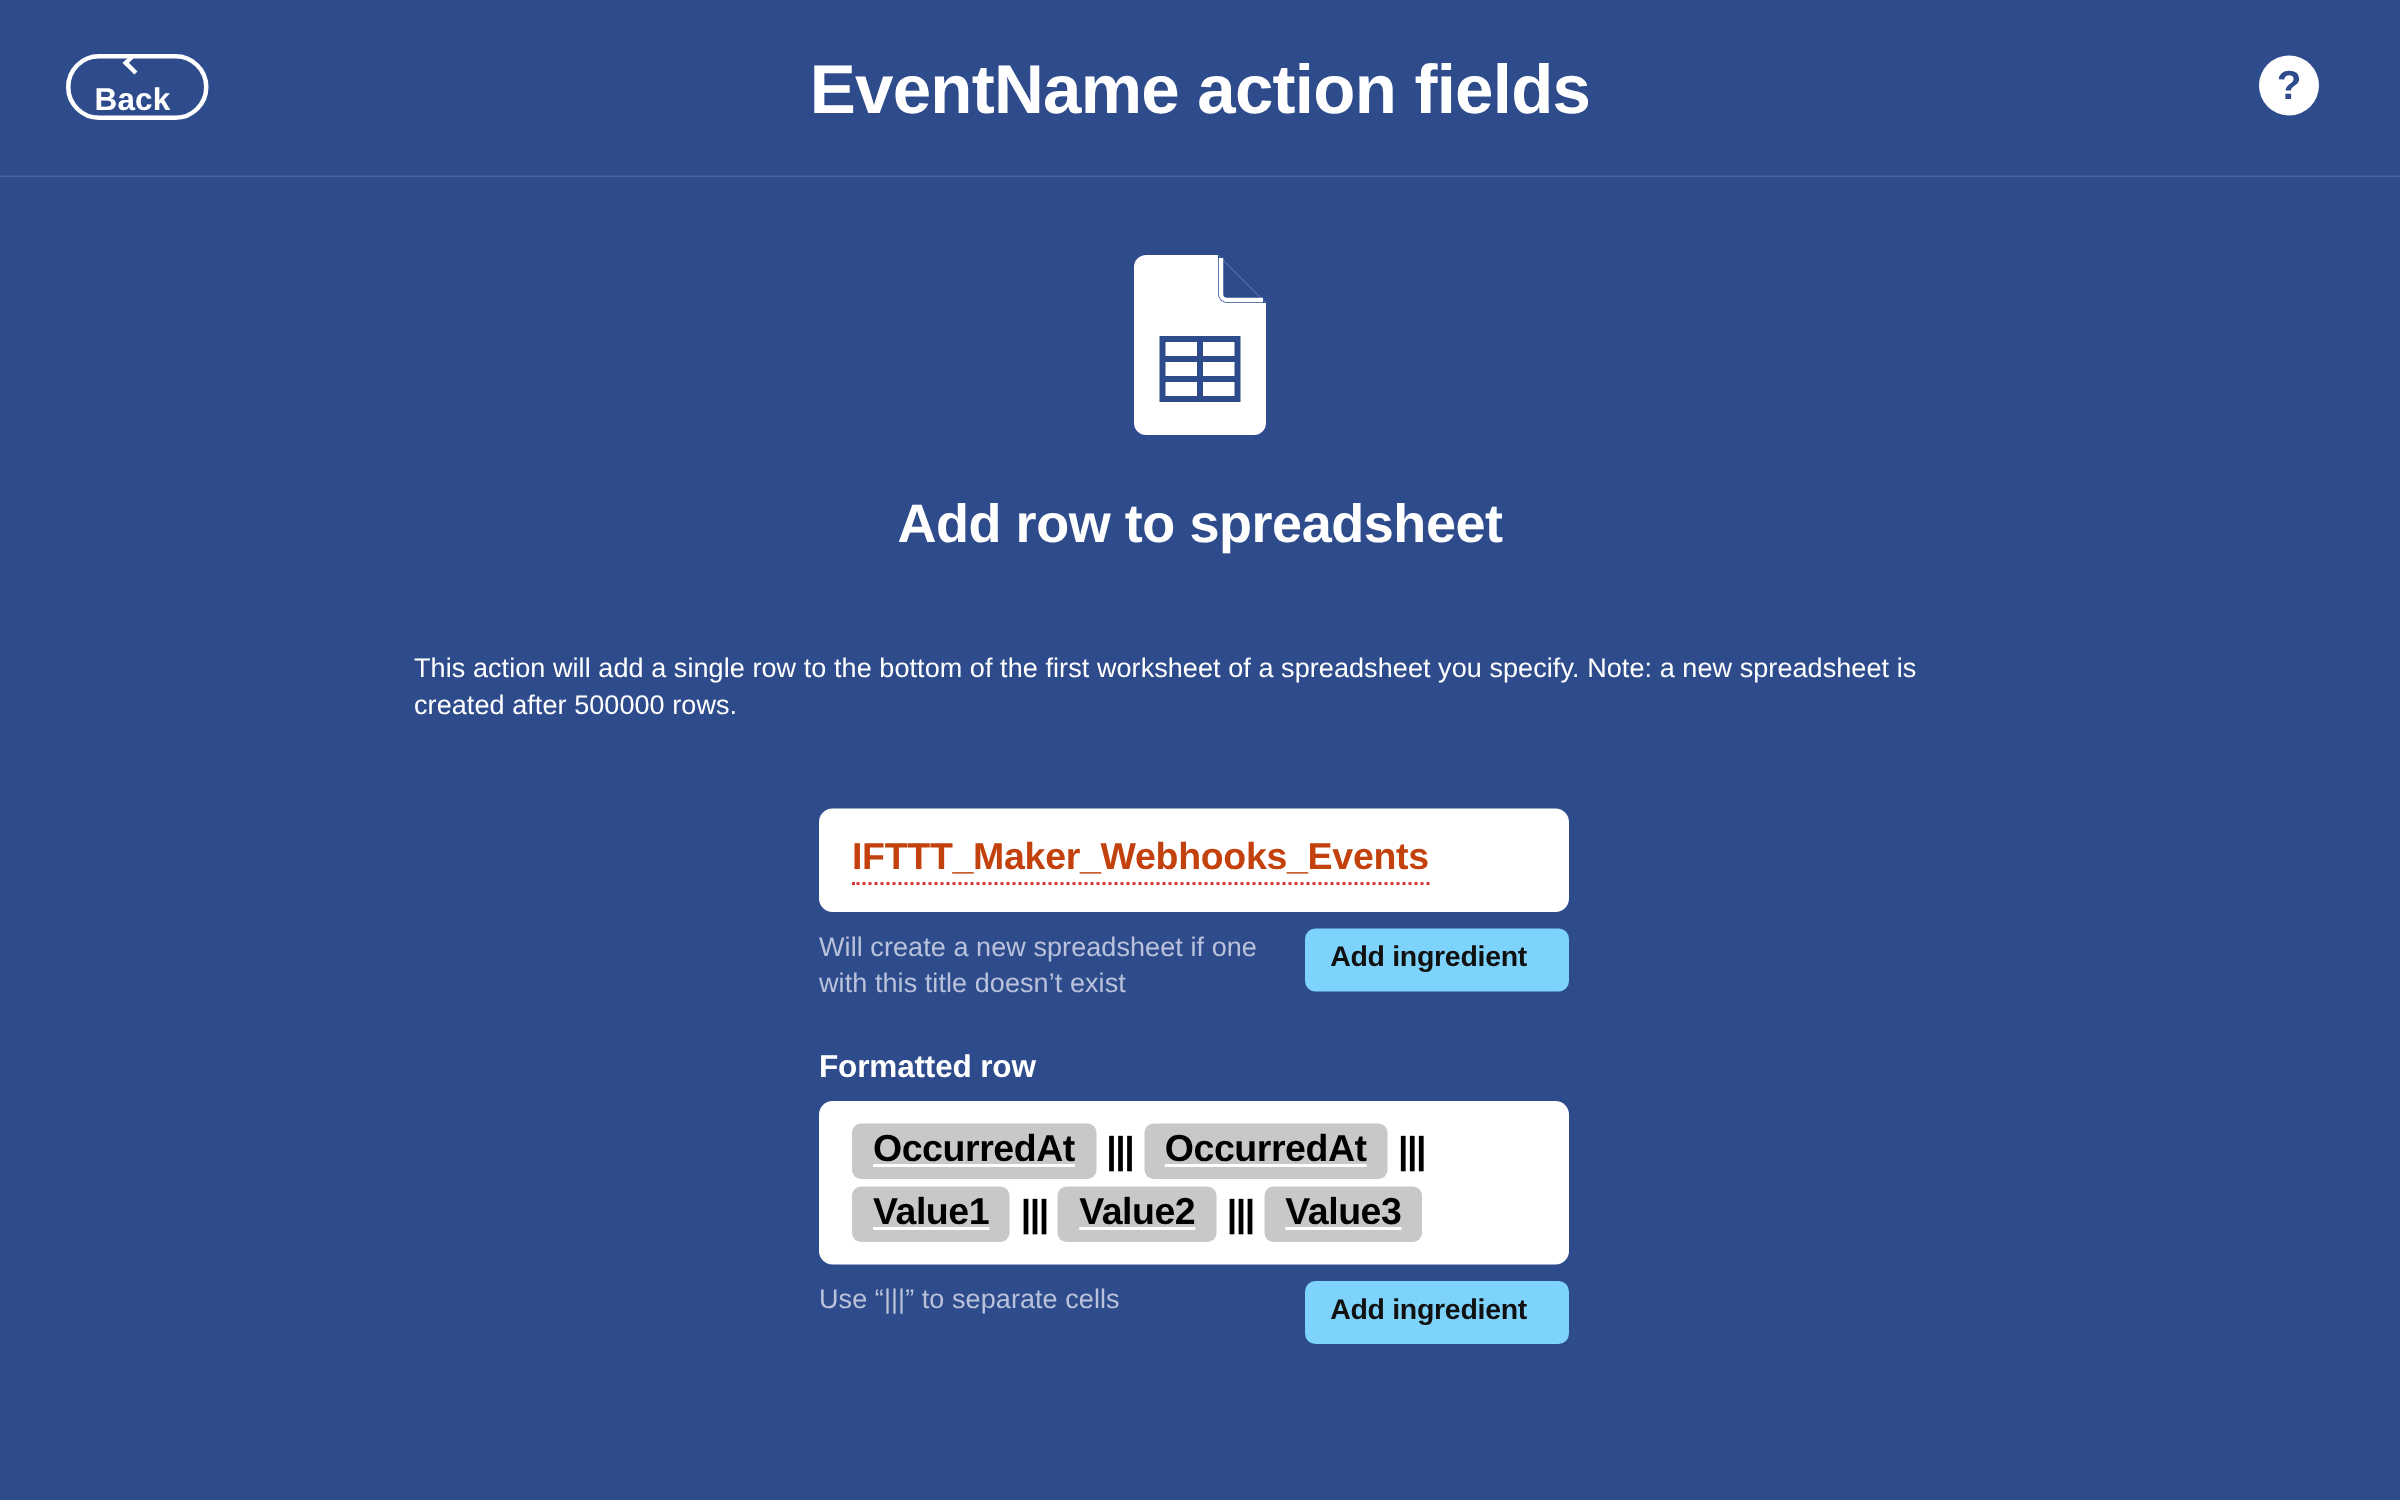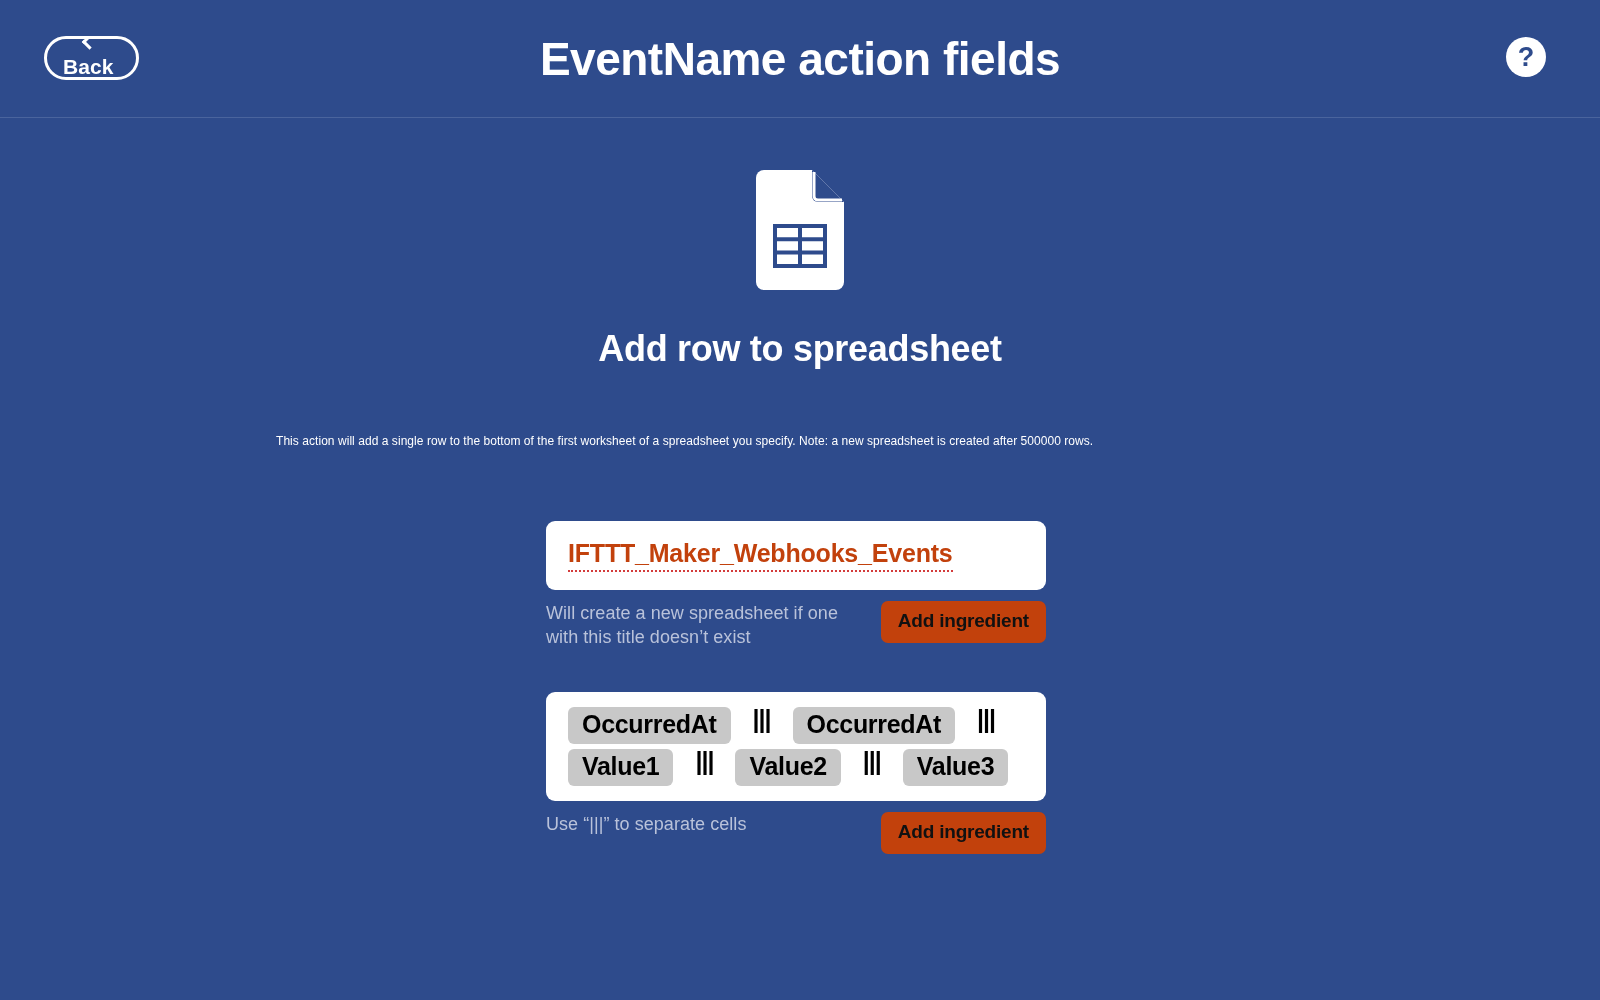--- a/index.html
+++ b/index.html
@@ -111,22 +111,22 @@
   .action-title {
     text-align: center;
     font-size: 36px;
     font-weight: 700;
     letter-spacing: -0.3px;
     margin-top: 38px;
   }
 
   .action-desc {
     width: 1048px;
-    margin: 63px auto 16px auto;
-    font-size: 12px;
+    margin: 63px auto 1px auto;
+    font-size: 18px;
     line-height: 1.37;
     color: #ffffff;
     letter-spacing: 0.05px;
   }
 
   
   .form {
     width: 500px;
     margin: 0 auto;
     margin-left: 546px;
@@ -165,23 +165,24 @@
     line-height: 1.15;
     border-bottom: 2.5px dotted #d33b3b;
     padding-bottom: 2px;
     display: inline-block;
   }
 
   
   .token-area {
     display: flex;
     flex-wrap: wrap;
-    align-items: flex-start;
-    gap: 5px 22px;
+    align-items: center;
+    gap: 5px 7px;
     line-height: 1;
+    text-decoration: underline;
   }
   .token {
     background: #c8c8c8;
     border-radius: 6px;
     padding: 5px 14px 7px 14px;
     font-size: 25px;
     font-weight: 700;
     color: #000000;
     letter-spacing: -0.3px;
     white-space: nowrap;
@@ -202,25 +203,25 @@
     width: 500px;
   }
   .field-hint {
     font-size: 18px;
     line-height: 1.35;
     color: #b9c2da;
     max-width: 315px;
     letter-spacing: 0.05px;
   }
   .add-ingredient-btn {
-    background: #c2410c;
+    background: #7dd3fc;
     color: #111111;
     border: none;
     border-radius: 7px;
-    padding: 9px 17px 11px 17px;
+    padding: 9px 28px 11px 17px;
     font-family: "Liberation Sans", sans-serif;
     font-size: 19px;
     font-weight: 700;
     letter-spacing: -0.2px;
     cursor: pointer;
     white-space: nowrap;
     flex-shrink: 0;
   }
 
   .spacer-lg { height: 32px; }
@@ -273,20 +274,21 @@
 
       <div class="field-footer">
         <div class="field-hint">Will create a new spreadsheet if one with this title doesn’t exist</div>
         <button class="add-ingredient-btn">Add ingredient</button>
       </div>
     </div>
 
     <div class="spacer-lg"></div>
 
     <div class="field-block">
+      <div class="field-label">Formatted row</div>
 
       <div class="field-input tall">
         <div class="token-area" id="token-area">
             <span class="token">OccurredAt</span>
             <span class="token-sep">|||</span>
             <span class="token">OccurredAt</span>
             <span class="token-sep">|||</span>
             <span class="token">Value1</span>
             <span class="token-sep">|||</span>
             <span class="token">Value2</span>

